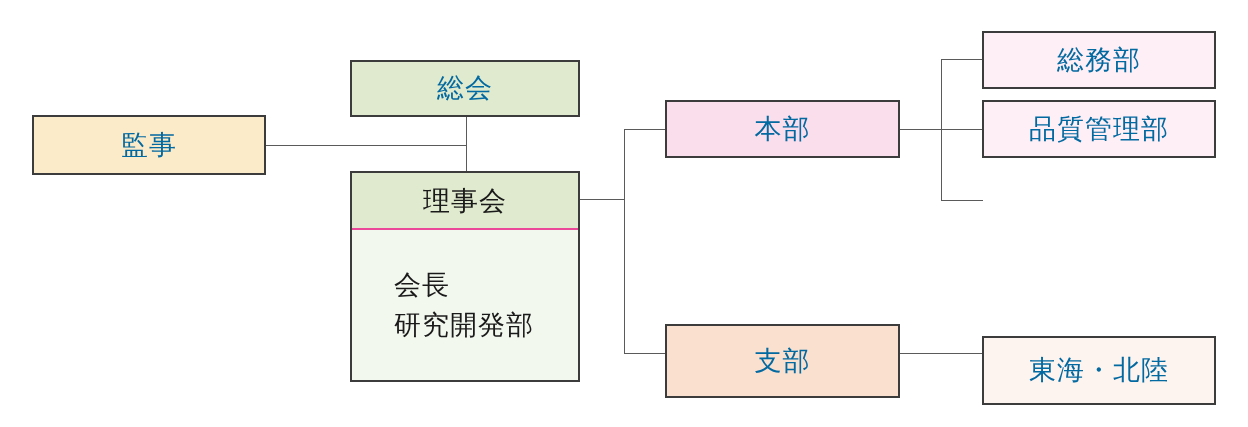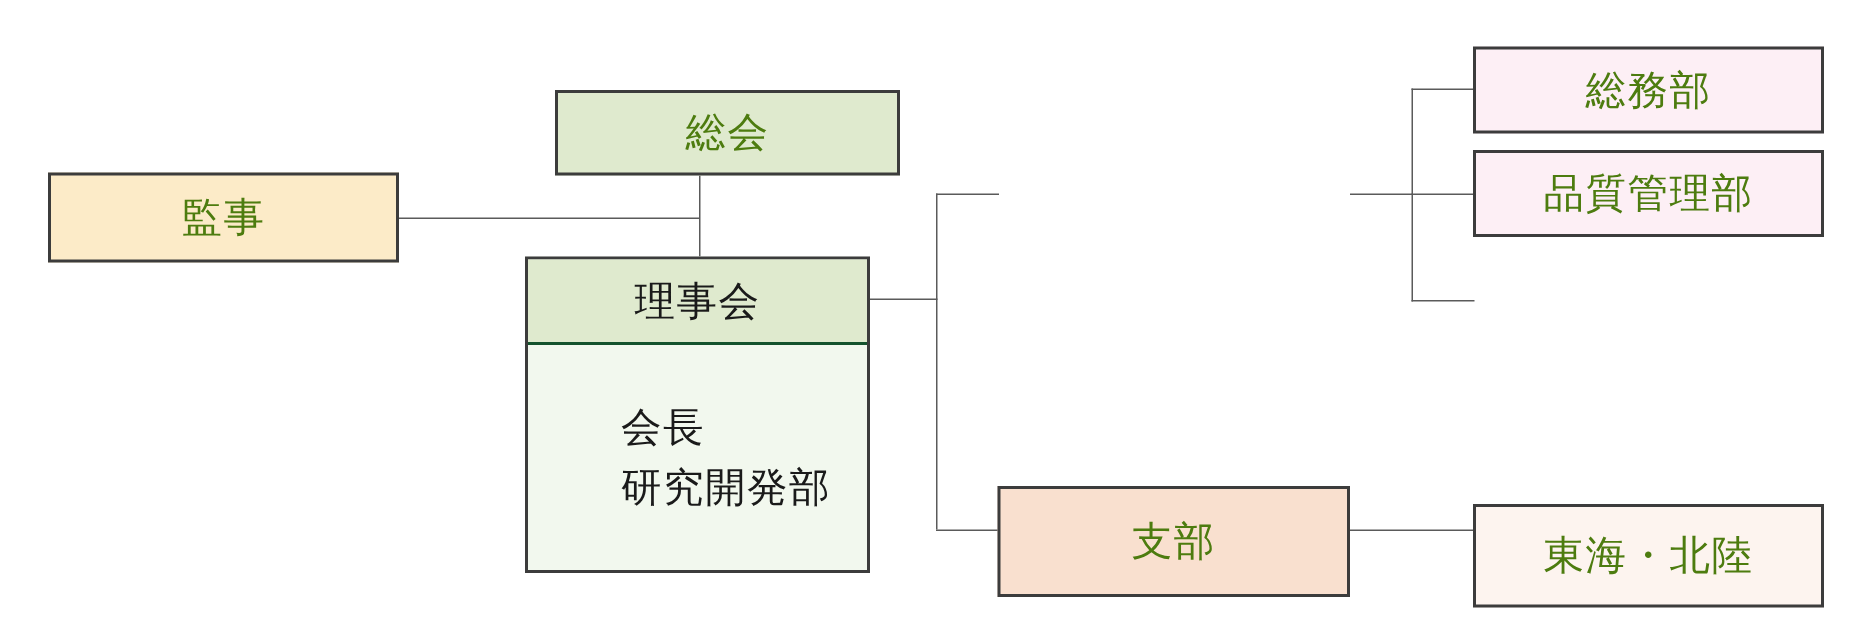--- a/index.html
+++ b/index.html
@@ -18,65 +18,64 @@
     overflow: hidden;
   }
   
   .node {
     position: absolute;
     box-sizing: border-box;
     border: 2px solid #3c3c3c;
     display: flex;
     align-items: center;
     justify-content: center;
-    color: #4d7c0f;
+    color: #0369a1;
     font-size: 27px;
     line-height: 1.2;
     letter-spacing: 1px;
     white-space: nowrap;
     text-align: center;
   }
   
   #node-kanji {            
     left: 32px;  top: 115px;  width: 234px;  height: 60px;
     background: #fcebc8;
   }
   #node-soukai {           
-    left: 370px; top: 60px;   width: 230px;  height: 57px;
+    left: 350px; top: 60px;   width: 230px;  height: 57px;
     background: #dfeace;
   }
   #group-rijikai {         
     position: absolute;
     left: 350px; top: 171px; width: 230px; height: 211px;
     box-sizing: border-box;
     border: 2px solid #3c3c3c;
     background: #f2f8ee;
     display: flex;
     flex-direction: column;
   }
   #node-rijikai-header {
     height: 57px;
     box-sizing: border-box;
     background: #dfeace;
-    border-bottom: 2px solid #14532d;
+    border-bottom: 2px solid #ec4899;
     display: flex;
     align-items: center;
     justify-content: center;
     font-size: 27px;
     letter-spacing: 1px;
     color: #1a1a1a;
   }
   #node-rijikai-body {
     flex: 1;
     display: flex;
     flex-direction: column;
     justify-content: center;
     padding-left: 42px;
     gap: 2px;
-    margin-left: 20px;
   }
   #node-rijikai-body .member {
     font-size: 27px;
     letter-spacing: 1px;
     color: #1a1a1a;
     line-height: 1.42;
     text-align: left;
   }
   #node-honbu {            
     left: 665px; top: 100px; width: 235px; height: 58px;
@@ -146,20 +145,21 @@
   <div class="node" id="node-soukai">総会</div>
 
   <div id="group-rijikai">
     <div id="node-rijikai-header">理事会</div>
     <div id="node-rijikai-body">
       <div class="member">会長</div>
       <div class="member">研究開発部</div>
     </div>
   </div>
 
+  <div class="node" id="node-honbu">本部</div>
 
   <div class="node dept" id="node-dept-0">総務部</div>
 
   <div class="node dept" id="node-dept-1">品質管理部</div>
 
 
   <div class="node" id="node-shibu">支部</div>
 
   <div class="node" id="node-branch-0">東海・北陸</div>
 

